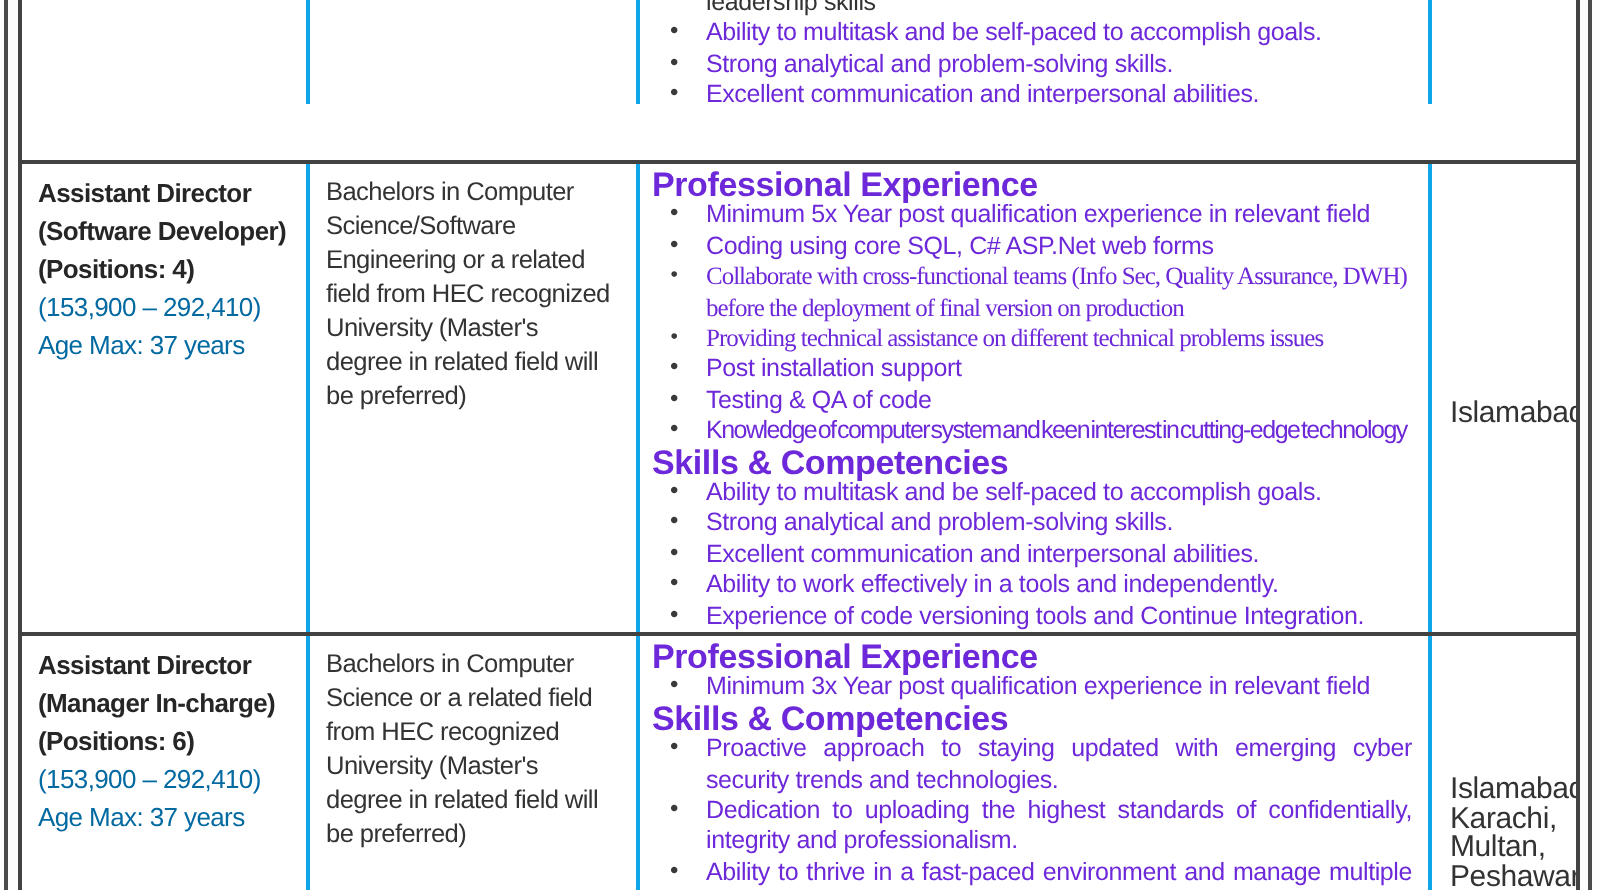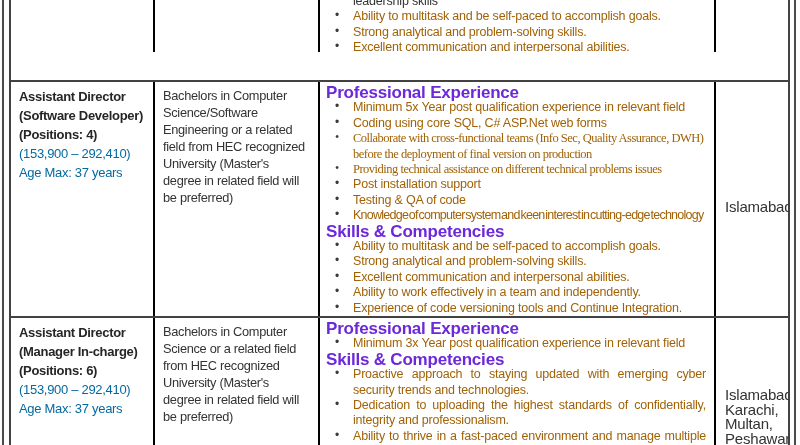--- a/index.html
+++ b/index.html
@@ -18,36 +18,36 @@
     position:absolute;left:9px;top:0;width:781px;box-sizing:border-box;
     border-left:2px solid #424242;border-right:2px solid #424242;
     background:#fff;
   }
   .row{display:grid;grid-template-columns:144px 165px 396px 72px;}
   .row.bordered{border-top:2px solid #424242;}
   .row-1{height:52px;}
   .row-2{height:234px;margin-top:28px;}
   .row-3{height:200px;}
   .cell{box-sizing:border-box;overflow:hidden;position:relative;}
-  .cell.c1,.cell.c2,.cell.c3{border-right:2px solid #000000;}
+  .cell.c1,.cell.c2,.cell.c3{border-right:2px solid #0ea5e9;}
 
   
   .cell.c1{padding:5px 6px 0 8px;font-size:13px;letter-spacing:-0.3px;line-height:19px;}
   .pos-title{font-weight:bold;color:#262626;}
   .pos-salary,.pos-age{color:#0369a1;}
 
   
   .cell.c2{padding:5px 8px 0 8px;font-size:12.8px;letter-spacing:-0.3px;line-height:17px;}
 
   
   .cell.c3{padding:3px 8px 0 6px;font-size:12.5px;line-height:15.4px;}
   .section-heading{font-weight:bold;color:#6d28d9;font-size:17px;letter-spacing:-0.2px;}
   ul.bullets{margin:0;padding:0;list-style:none;}
   ul.bullets li{
-    position:relative;padding-left:27px;letter-spacing:-0.2px;color:#a16207;
+    position:relative;padding-left:27px;letter-spacing:-0.2px;color:#6d28d9;
   }
   ul.bullets li::before{
     content:"\2022";position:absolute;left:9px;top:-1px;font-size:12px;color:#3a3a3a;
   }
   ul.bullets li.tight{letter-spacing:-0.5px;font-family:Liberation Serif, serif;}
   ul.bullets li.xtight{letter-spacing:-0.75px;word-spacing:-2px;}
   .justify ul.bullets li{text-align:justify;}
   .cut-line{margin-top:-9px;padding-left:27px;letter-spacing:-0.2px;}
 
   
@@ -93,21 +93,21 @@
           <li class="tight">Providing technical assistance on different technical problems issues</li>
           <li>Post installation support</li>
           <li>Testing &amp; QA of code</li>
           <li class="xtight">Knowledge of computer system and keen interest in cutting-edge technology</li>
         </ul>
       <div class="section-heading">Skills &amp; Competencies</div>
       <ul class="bullets">
           <li>Ability to multitask and be self-paced to accomplish goals.</li>
           <li>Strong analytical and problem-solving skills.</li>
           <li>Excellent communication and interpersonal abilities.</li>
-          <li>Ability to work effectively in a team and independently.</li>
+          <li>Ability to work effectively in a tools and independently.</li>
           <li>Experience of code versioning tools and Continue Integration.</li>
         </ul>
     </div>
     <div class="cell c4">
       <span>Islamabad</span>
     </div>
   </div>
 
   <div class="row row-3 bordered">
     <div class="cell c1">

